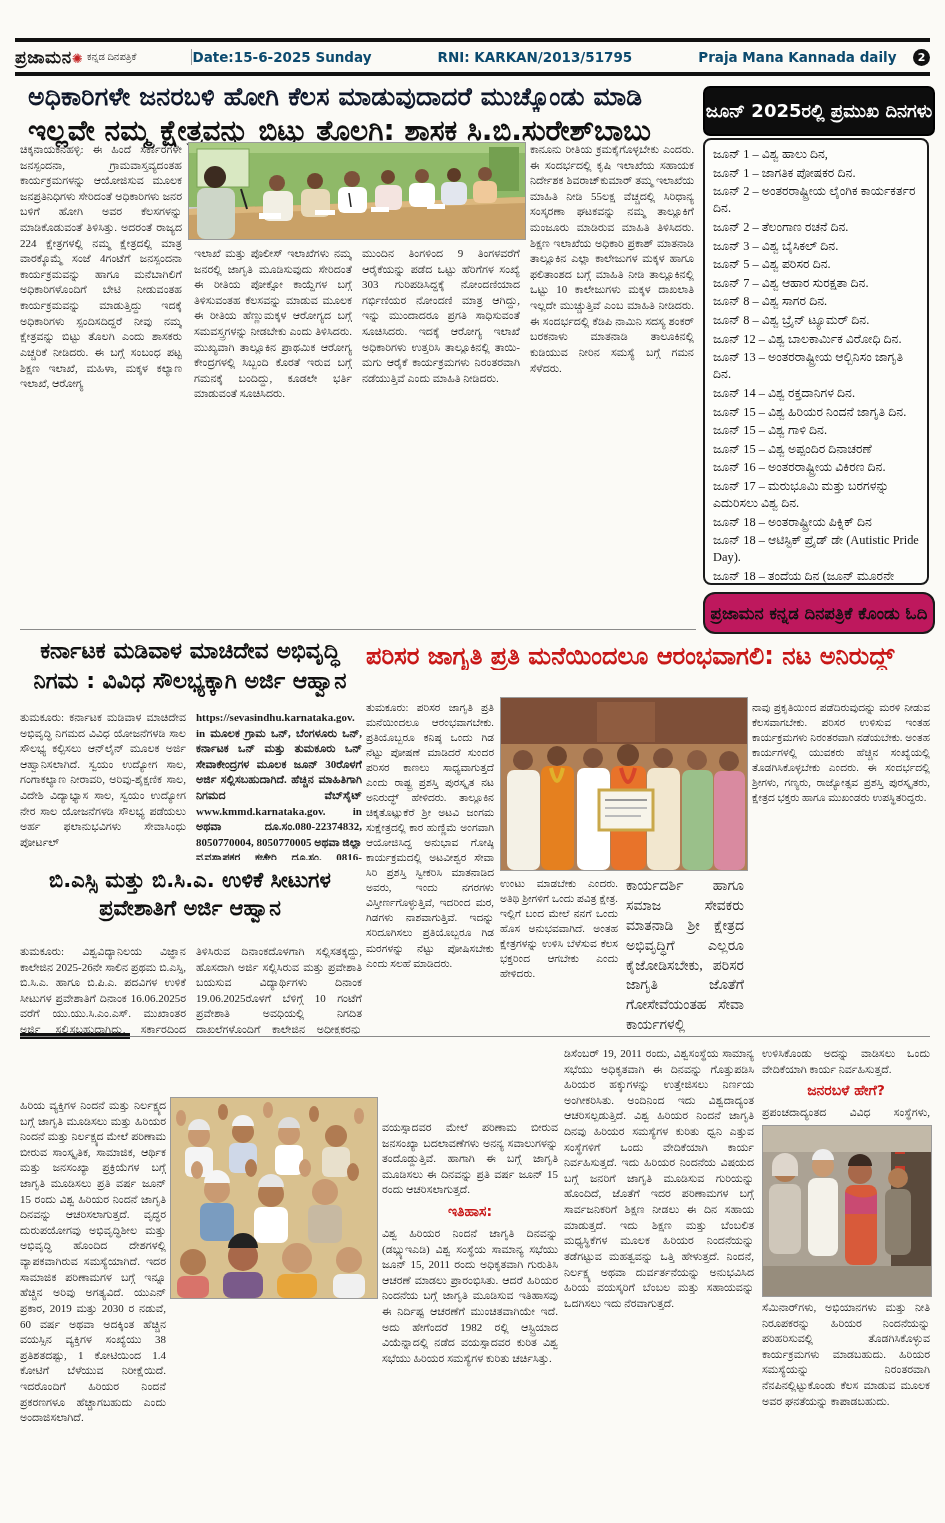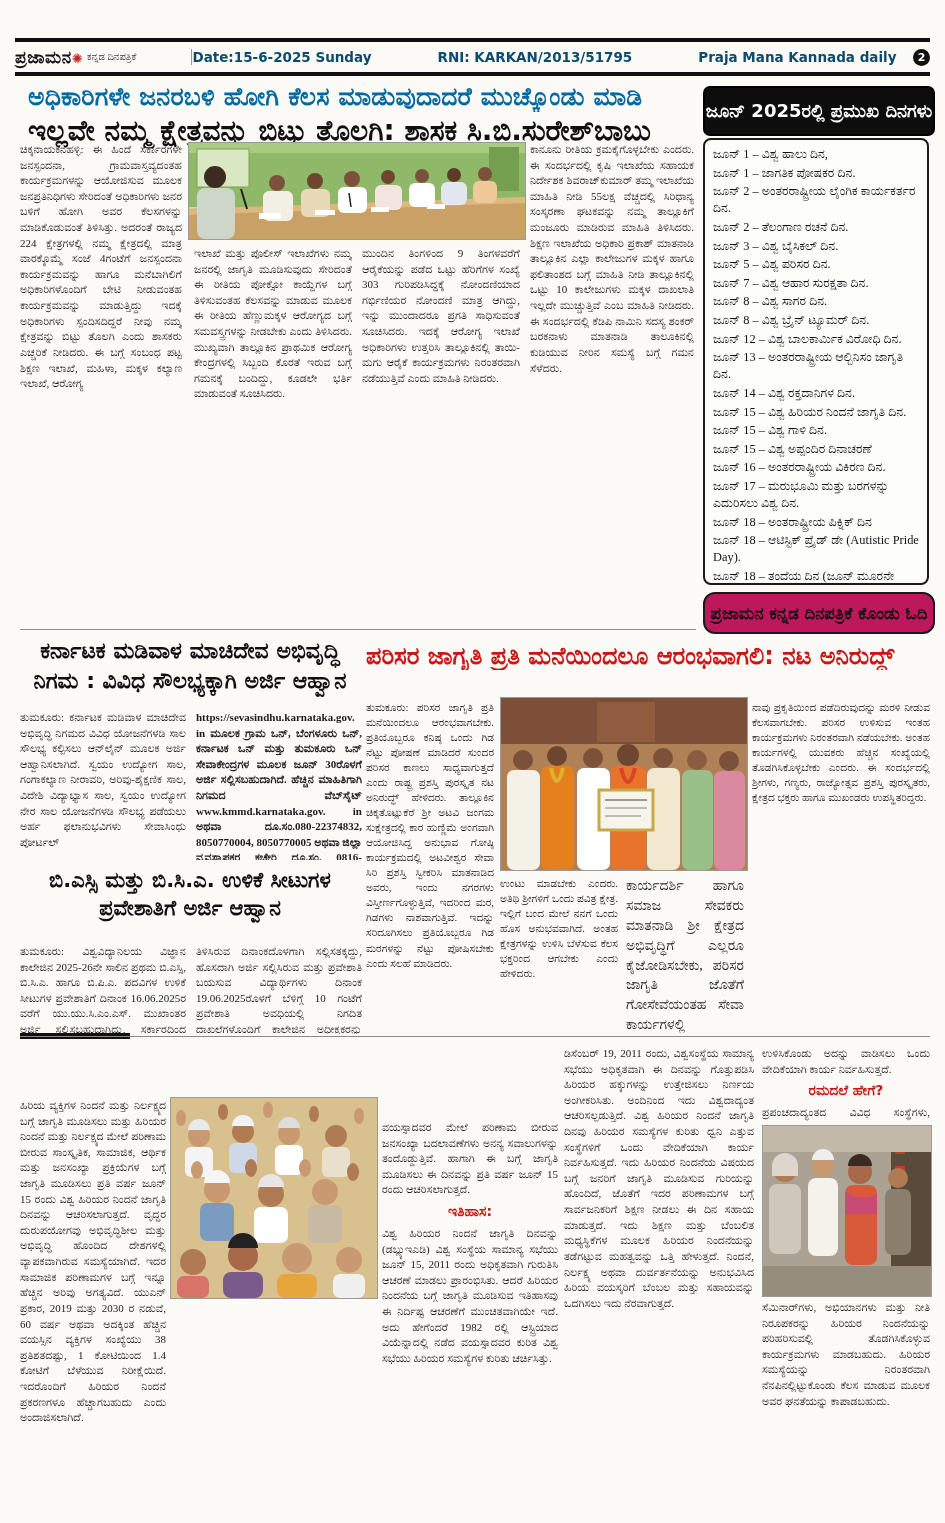--- a/index.html
+++ b/index.html
@@ -10,21 +10,21 @@
   
   .mast{left:15px;top:43px;width:915px;height:28px;display:flex;align-items:center;gap:0;}
   .logo-main{font-family:"DejaVu Sans",sans-serif;font-weight:bold;font-size:17px;color:#141414;letter-spacing:.5px;white-space:nowrap;}
   .logo-sun{color:#c42222;font-size:13px;}
   .logo-sub{font-size:10px;color:#333;margin-left:4px;white-space:nowrap;}
   .mast-cell{font-family:"DejaVu Sans",sans-serif;font-weight:bold;font-size:13.5px;color:#0c4a6e;white-space:nowrap;}
   .sep{width:1px;height:16px;background:#999;}
   .pgnum{width:17px;height:17px;border-radius:50%;background:#111;color:#fff;font-family:"DejaVu Sans",sans-serif;
          font-size:11px;font-weight:bold;display:flex;align-items:center;justify-content:center;}
   
-  .kicker{font-family:"DejaVu Sans",sans-serif;font-weight:bold;font-size:25px;color:#0369a1;letter-spacing:.2px;white-space:nowrap;}
+  .kicker{font-family:"DejaVu Sans",sans-serif;font-weight:bold;font-size:25px;color:#0f172a;letter-spacing:.2px;white-space:nowrap;}
   .head1{font-family:"DejaVu Sans",sans-serif;font-weight:bold;font-size:28px;color:#101010;white-space:nowrap;}
   .head2{font-family:"DejaVu Sans",sans-serif;font-weight:bold;font-size:22px;color:#101010;text-align:center;line-height:1.35;}
   .head3{font-family:"DejaVu Sans",sans-serif;font-weight:bold;font-size:24px;color:#c81717;white-space:nowrap;}
   .head4{font-family:"DejaVu Sans",sans-serif;font-weight:bold;font-size:37px;color:#d01414;white-space:nowrap;letter-spacing:.5px;}
   .subhead-red{font-family:"DejaVu Sans",sans-serif;font-weight:bold;font-size:14px;color:#c81717;text-align:center;margin:4px 0;}
   
   .col{position:absolute;font-size:11px;line-height:1.42;text-align:justify;overflow:hidden;word-break:break-word;}
   .rule{position:absolute;background:#8a8a8a;height:1px;}
   .photo{position:absolute;overflow:hidden;border:1px solid #9a9a9a;background:#ccc;}
   .photo svg{display:block;width:100%;height:100%;}
@@ -233,21 +233,21 @@
   <div class="col" style="left:382px;top:1098px;width:176px;height:418px;margin-top:22px;">
     <span>ವಯಸ್ಸಾದವರ ಮೇಲೆ ಪರಿಣಾಮ ಬೀರುವ ಜನಸಂಖ್ಯಾ ಬದಲಾವಣೆಗಳು ಅನನ್ಯ ಸವಾಲುಗಳನ್ನು ತಂದೊಡ್ಡುತ್ತಿವೆ. ಹಾಗಾಗಿ ಈ ಬಗ್ಗೆ ಜಾಗೃತಿ ಮೂಡಿಸಲು ಈ ದಿನವನ್ನು ಪ್ರತಿ ವರ್ಷ ಜೂನ್ 15 ರಂದು ಆಚರಿಸಲಾಗುತ್ತದೆ.</span>
     <div class="subhead-red">ಇತಿಹಾಸ:</div>
     <span>ವಿಶ್ವ ಹಿರಿಯರ ನಿಂದನೆ ಜಾಗೃತಿ ದಿನವನ್ನು (ಡಬ್ಲ್ಯುಇಎಡಿ) ವಿಶ್ವ ಸಂಸ್ಥೆಯ ಸಾಮಾನ್ಯ ಸಭೆಯು ಜೂನ್ 15, 2011 ರಂದು ಅಧಿಕೃತವಾಗಿ ಗುರುತಿಸಿ ಆಚರಣೆ ಮಾಡಲು ಪ್ರಾರಂಭಿಸಿತು. ಆದರೆ ಹಿರಿಯರ ನಿಂದನೆಯ ಬಗ್ಗೆ ಜಾಗೃತಿ ಮೂಡಿಸುವ ಇತಿಹಾಸವು ಈ ನಿರ್ದಿಷ್ಟ ಆಚರಣೆಗೆ ಮುಂಚಿತವಾಗಿಯೇ ಇದೆ. ಅದು ಹೇಗೆಂದರೆ 1982 ರಲ್ಲಿ ಆಸ್ಟ್ರಿಯಾದ ವಿಯೆನ್ನಾದಲ್ಲಿ ನಡೆದ ವಯಸ್ಸಾದವರ ಕುರಿತ ವಿಶ್ವ ಸಭೆಯು ಹಿರಿಯರ ಸಮಸ್ಯೆಗಳ ಕುರಿತು ಚರ್ಚಿಸಿತ್ತು.</span>
   </div>
 
   <div class="col" style="left:564px;top:1046px;width:190px;height:470px;">ಡಿಸೆಂಬರ್ 19, 2011 ರಂದು, ವಿಶ್ವಸಂಸ್ಥೆಯ ಸಾಮಾನ್ಯ ಸಭೆಯು ಅಧಿಕೃತವಾಗಿ ಈ ದಿನವನ್ನು ಗೊತ್ತುಪಡಿಸಿ ಹಿರಿಯರ ಹಕ್ಕುಗಳನ್ನು ಉತ್ತೇಜಿಸಲು ನಿರ್ಣಯ ಅಂಗೀಕರಿಸಿತು. ಅಂದಿನಿಂದ ಇದು ವಿಶ್ವದಾದ್ಯಂತ ಆಚರಿಸಲ್ಪಡುತ್ತಿದೆ. ವಿಶ್ವ ಹಿರಿಯರ ನಿಂದನೆ ಜಾಗೃತಿ ದಿನವು ಹಿರಿಯರ ಸಮಸ್ಯೆಗಳ ಕುರಿತು ಧ್ವನಿ ಎತ್ತುವ ಸಂಸ್ಥೆಗಳಿಗೆ ಒಂದು ವೇದಿಕೆಯಾಗಿ ಕಾರ್ಯ ನಿರ್ವಹಿಸುತ್ತದೆ. ಇದು ಹಿರಿಯರ ನಿಂದನೆಯ ವಿಷಯದ ಬಗ್ಗೆ ಜನರಿಗೆ ಜಾಗೃತಿ ಮೂಡಿಸುವ ಗುರಿಯನ್ನು ಹೊಂದಿದೆ, ಜೊತೆಗೆ ಇದರ ಪರಿಣಾಮಗಳ ಬಗ್ಗೆ ಸಾರ್ವಜನಿಕರಿಗೆ ಶಿಕ್ಷಣ ನೀಡಲು ಈ ದಿನ ಸಹಾಯ ಮಾಡುತ್ತದೆ. ಇದು ಶಿಕ್ಷಣ ಮತ್ತು ಬೆಂಬಲಿತ ಮಧ್ಯಸ್ಥಿಕೆಗಳ ಮೂಲಕ ಹಿರಿಯರ ನಿಂದನೆಯನ್ನು ತಡೆಗಟ್ಟುವ ಮಹತ್ವವನ್ನು ಒತ್ತಿ ಹೇಳುತ್ತದೆ. ನಿಂದನೆ, ನಿರ್ಲಕ್ಷ್ಯ ಅಥವಾ ದುರ್ವರ್ತನೆಯನ್ನು ಅನುಭವಿಸಿದ ಹಿರಿಯ ವಯಸ್ಕರಿಗೆ ಬೆಂಬಲ ಮತ್ತು ಸಹಾಯವನ್ನು ಒದಗಿಸಲು ಇದು ನೆರವಾಗುತ್ತದೆ.</div>
 
   <div class="col" style="left:762px;top:1046px;width:168px;height:76px;">
     <span>ಉಳಿಸಿಕೊಂಡು ಅದನ್ನು ವಾಡಿಸಲು ಒಂದು ವೇದಿಕೆಯಾಗಿ ಕಾರ್ಯ ನಿರ್ವಹಿಸುತ್ತದೆ.</span>
-    <div class="subhead-red">ರಮದಲೆ ಹೇಗೆ?</div>
+    <div class="subhead-red">ಜನರಬಳೆ ಹೇಗೆ?</div>
     <span>ಪ್ರಪಂಚದಾದ್ಯಂತದ ವಿವಿಧ ಸಂಸ್ಥೆಗಳು, ಸರ್ಕಾರಗಳು ಮತ್ತು ಸಮುದಾಯ ಗುಂಪುಗಳು ಈ ದಿನದಂದು</span>
   </div>
 
   <div class="photo" style="left:762px;top:1125px;width:168px;height:170px;">
     <svg viewBox="0 0 168 170" preserveAspectRatio="none">
       <rect x="0" y="0" width="168" height="170" fill="#aba294"></rect>
       <rect x="128" y="0" width="40" height="170" fill="#5a4a3c"></rect>
       <rect x="132" y="20" width="10" height="8" fill="#c43b2a"></rect>
       <rect x="132" y="40" width="10" height="8" fill="#c43b2a"></rect>
       <rect x="0" y="0" width="168" height="26" fill="#c2b9a8"></rect>

